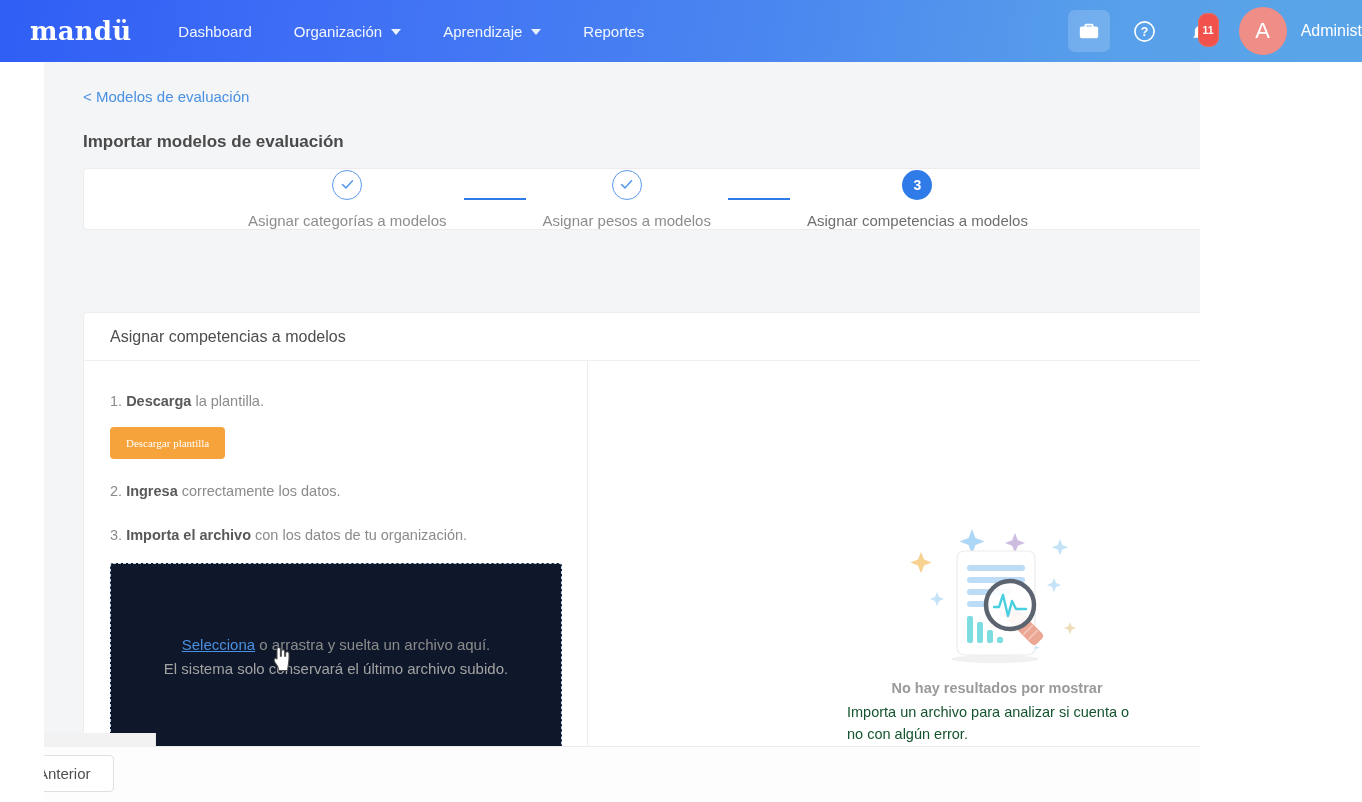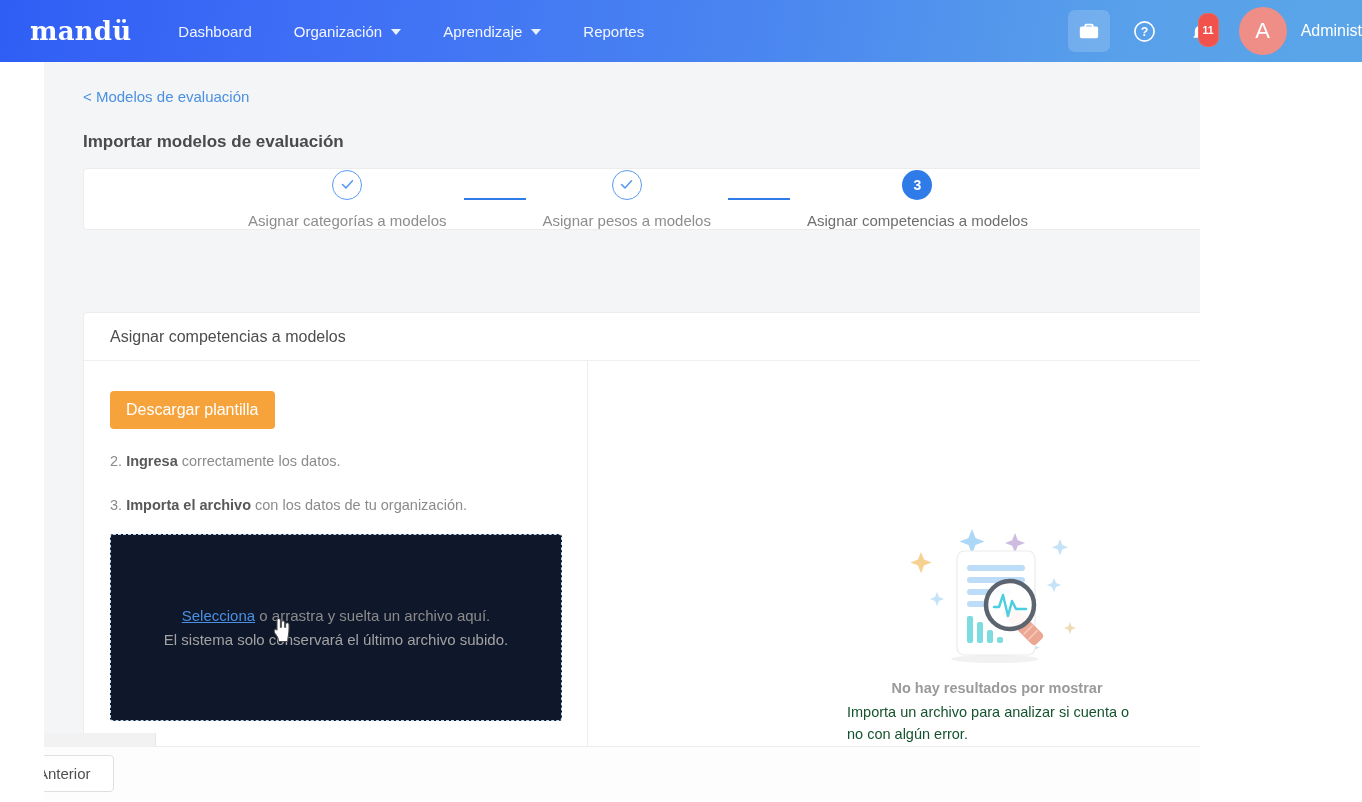--- a/index.html
+++ b/index.html
@@ -133,22 +133,22 @@
   .col-right { flex: 1; position: relative; }
 
   .step-text {
     color: #8b8b8b; font-size: 14.5px; line-height: 1.5;
     margin-bottom: 14px;
   }
   .step-text b { color: #595959; font-weight: 700; }
   .btn-download {
     background: #f6a33c; color: #ffffff;
     border: none; border-radius: 4px;
-    font-family: Liberation Sans, sans-serif;
-    font-size: 16px; padding: 10px 16px;
+    font-family: Liberation Serif, serif;
+    font-size: 11px; padding: 10px 16px;
     cursor: pointer; margin-bottom: 22px; display: block;
   }
   .spacer-3 { height: 8px; }
 
   .dropzone {
     margin-top: 17px;
     width: 452px; height: 187px;
     background: #0f172a;
     border: 1.4px dashed #bcd9ef;
     border-radius: 3px;
@@ -282,20 +282,23 @@
 
   <div class="main-card">
     <div class="card-head">
       <div class="card-head-title">Asignar competencias a modelos</div>
     </div>
 
     <div class="card-body">
 
       <div class="col-left">
 
+        <div class="step-text">
+          <span>1. </span><b>Descarga</b><span> la plantilla.</span>
+        </div>
 
         <button class="btn-download">Descargar plantilla</button>
 
         <div class="step-text">
           <span>2. </span><b>Ingresa</b><span> correctamente los datos.</span>
         </div>
 
         <div class="spacer-3"></div>
 
         <div class="step-text">

